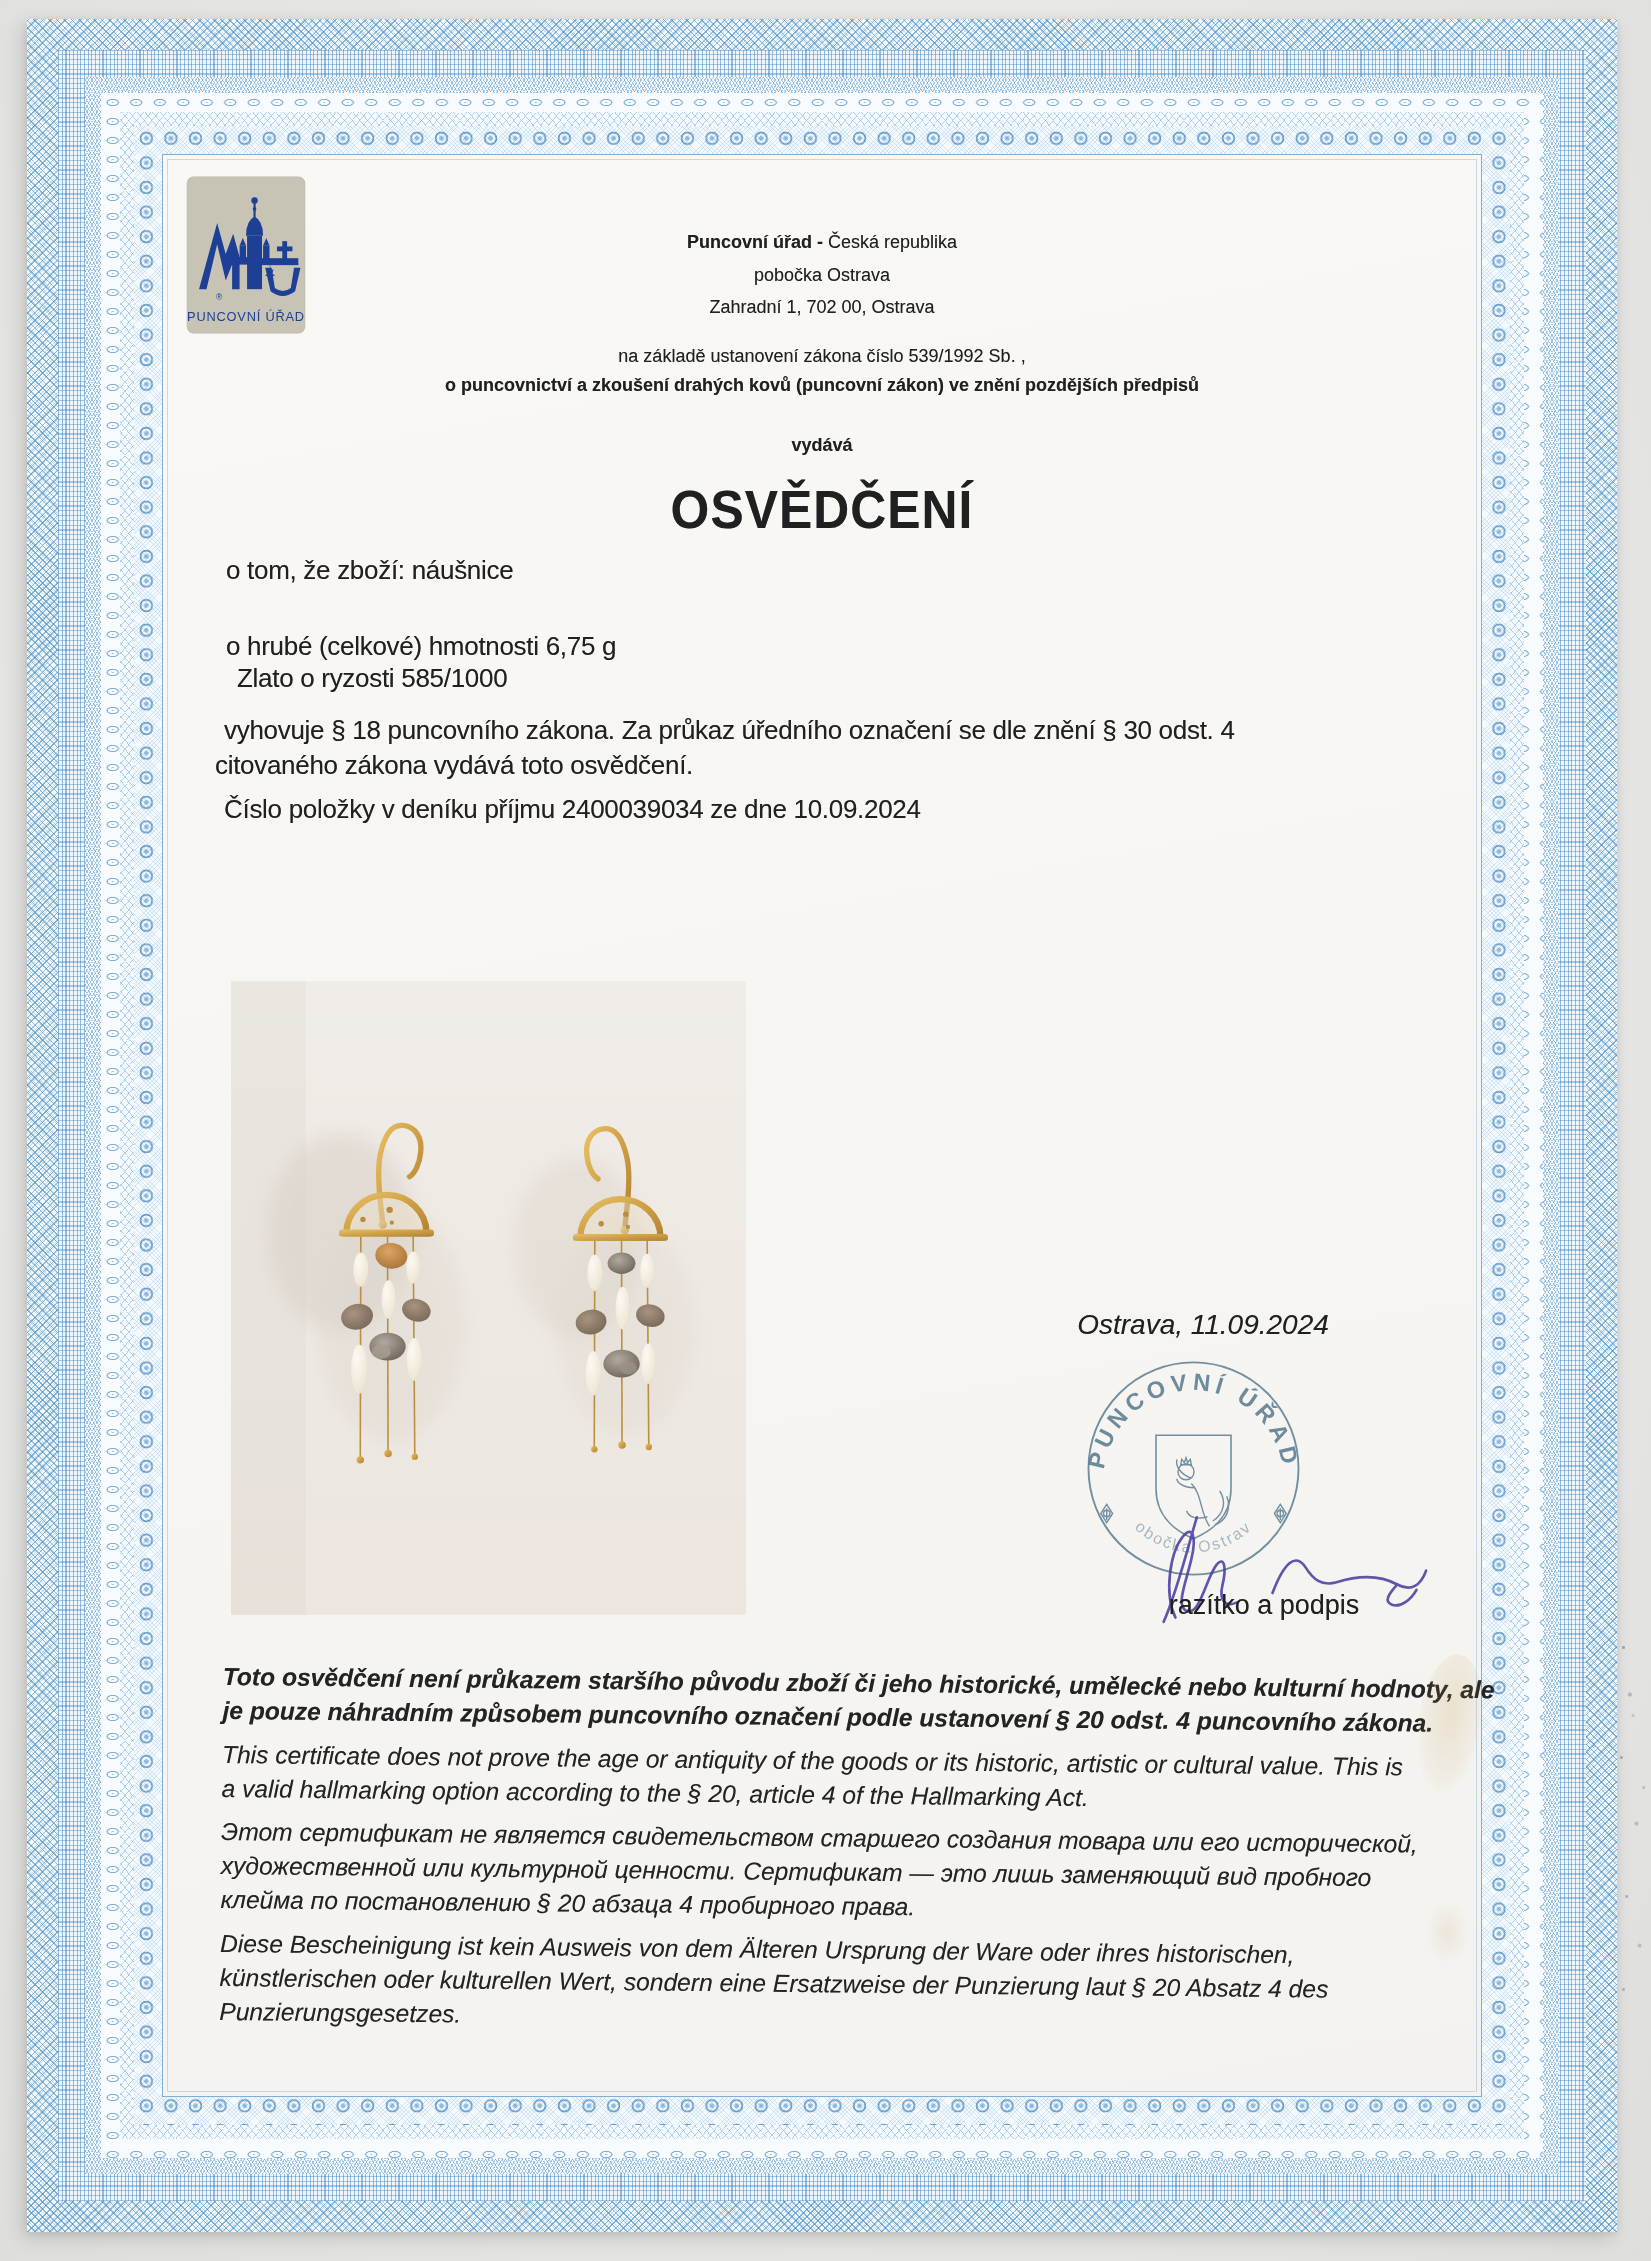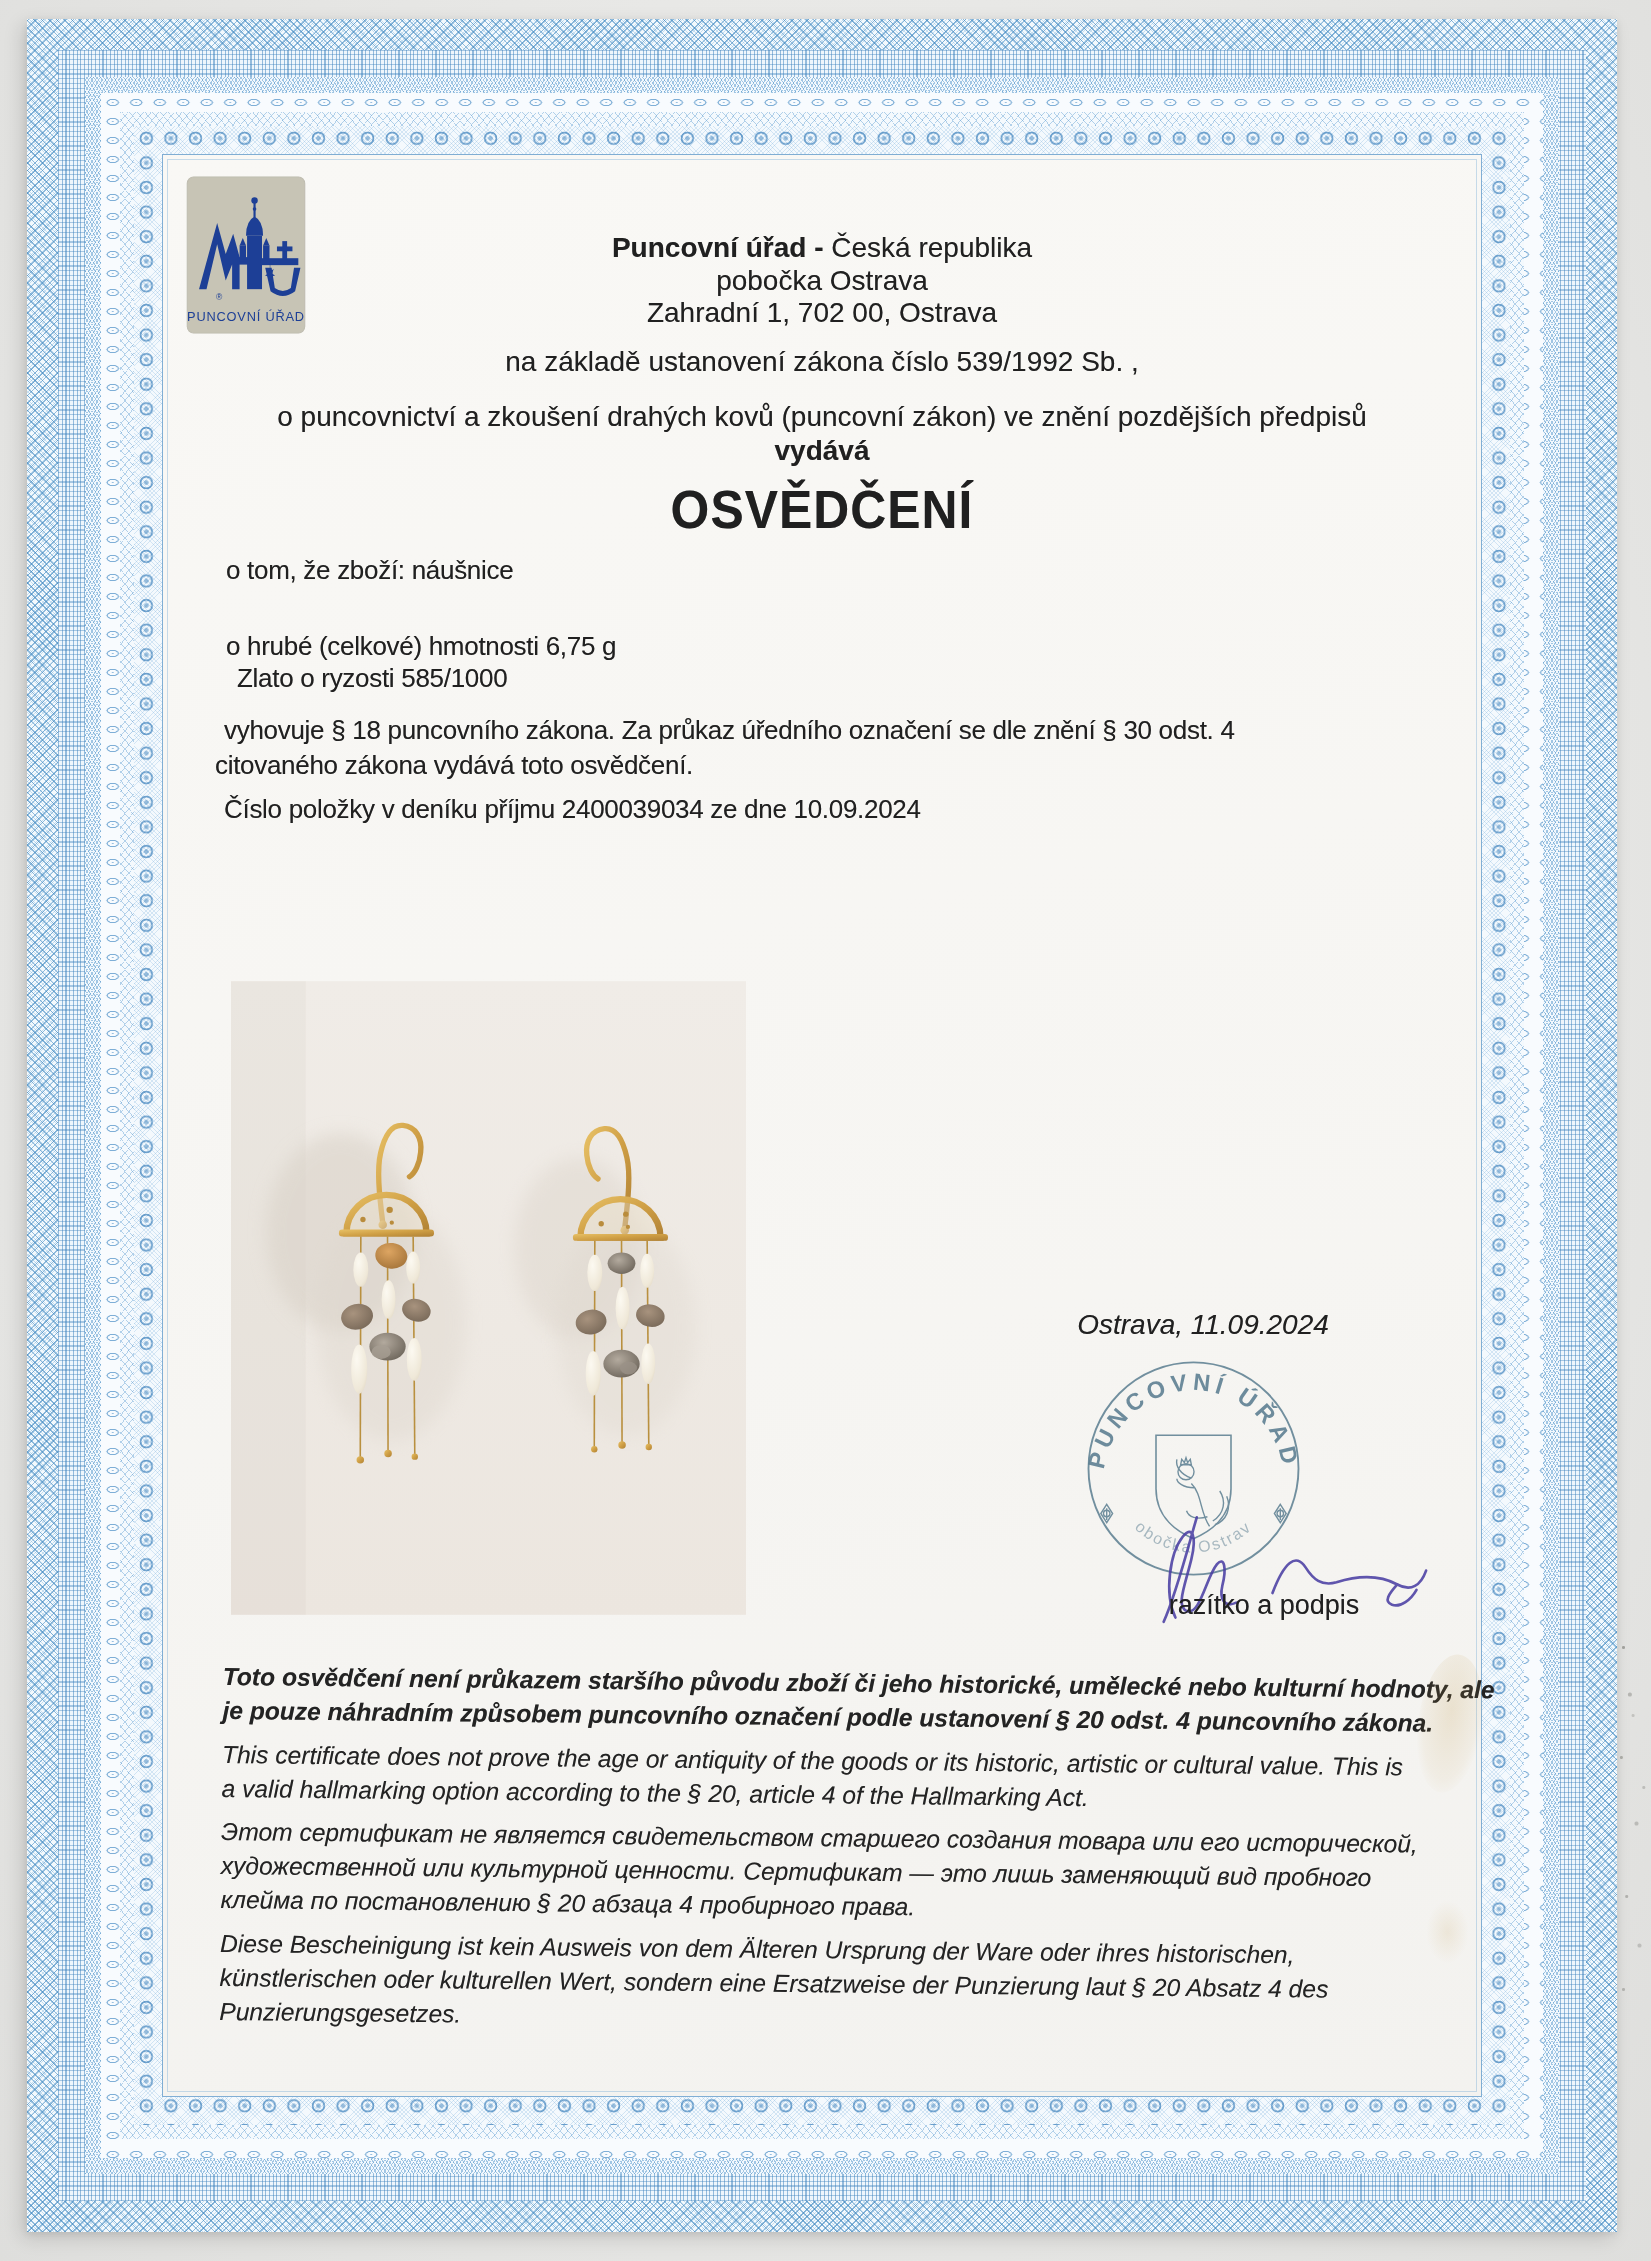--- a/index.html
+++ b/index.html
@@ -34,21 +34,21 @@
       repeating-linear-gradient(45deg, rgba(120,175,220,.28) 0 0.5px, transparent 0.5px 2.7px),
       repeating-linear-gradient(-45deg, rgba(120,175,220,.28) 0 0.5px, transparent 0.5px 2.7px);
       background-size:24.6px 24.6px,24.6px 24.6px,auto,auto;}
   .paper{position:relative;width:100%;height:100%;box-sizing:border-box;
          border:1.1px solid rgba(88,150,202,.75);
          background:linear-gradient(170deg,#f9f8f5 0%,#f6f5f2 60%,#f3f2ef 100%);}
   .paper::before{content:'';position:absolute;inset:3.7px;border:0.5px solid rgba(120,172,216,.4);pointer-events:none;}
   
   .t{position:absolute;color:#202020;text-shadow:0 0 0.5px rgba(40,40,40,.38);white-space:nowrap;}
   .center{left:0;right:0;text-align:center;}
-  .h-line{font-size:28px;}
+  .h-line{font-size:18px;}
   .bold{font-weight:bold;}
   .title{font-size:53px;font-weight:bold;letter-spacing:1.1px;transform:scaleX(.94);}
   .body-line{font-size:26px;letter-spacing:-0.3px;}
   .date-line{font-size:28px;font-style:italic;}
   .caption-line{font-size:27px;}
   .disc{position:absolute;left:60px;top:1505px;width:1272px;transform:rotate(.6deg);transform-origin:0 0;}
   .disc p{margin:0 0 9.6px 0;font-size:24.6px;line-height:34px;font-style:italic;color:#232323;
           text-shadow:0 0 0.5px rgba(40,40,40,.35);}
   .disc p.czb{font-weight:bold;}
   .disc span{display:block;white-space:nowrap;}
@@ -101,21 +101,21 @@
             <path d="M170,180 l5,0 0,18 -8,-7 3,10 -6,4 8,2 0,6 5,0 0,-6 8,-2 -6,-4 3,-10 -8,7 0,-18 Z" transform="translate(0,2) scale(.9)"></path>
           </g>
           <text x="56" y="232" font-size="16" fill="#1d3f96">®</text>
           <text x="112" y="272" text-anchor="middle" font-size="24" letter-spacing="1.5" fill="#1d3f96">PUNCOVNÍ ÚŘAD</text>
         </svg>
 
         <div class="t center h-line" style="top:77px;"><span class="bold">Puncovní úřad -</span><span> Česká republika</span></div>
         <div class="t center h-line" style="top:110px;">pobočka Ostrava</div>
         <div class="t center h-line" style="top:142px;">Zahradní 1, 702 00, Ostrava</div>
         <div class="t center h-line" style="top:191px;">na základě ustanovení zákona číslo 539/1992 Sb. ,</div>
-        <div class="t center h-line" style="top:246px;">o puncovnictví a zkoušení drahých kovů (puncovní zákon) ve znění pozdějších předpisů</div>
+        <div class="t center h-line" style="top:220px;font-weight:bold;">o puncovnictví a zkoušení drahých kovů (puncovní zákon) ve znění pozdějších předpisů</div>
         <div class="t center h-line bold" style="top:280px;">vydává</div>
         <div class="t center title" style="top:324px;">OSVĚDČENÍ</div>
 
         <div class="t body-line" style="left:63px;top:400px;">o tom, že zboží:  náušnice</div>
         <div class="t body-line" style="left:63px;top:476px;">o hrubé (celkové) hmotnosti 6,75 g</div>
         <div class="t body-line" style="left:74px;top:508px;text-align:right;">Zlato o ryzosti 585/1000</div>
         <div class="t body-line" style="left:61px;top:560px;">vyhovuje § 18 puncovního zákona. Za průkaz úředního označení se dle znění § 30 odst. 4</div>
         <div class="t body-line" style="left:52px;top:595px;">citovaného zákona vydává toto osvědčení.</div>
         <div class="t body-line" style="left:61px;top:639px;">Číslo položky v deníku příjmu 2400039034 ze dne 10.09.2024</div>
 

